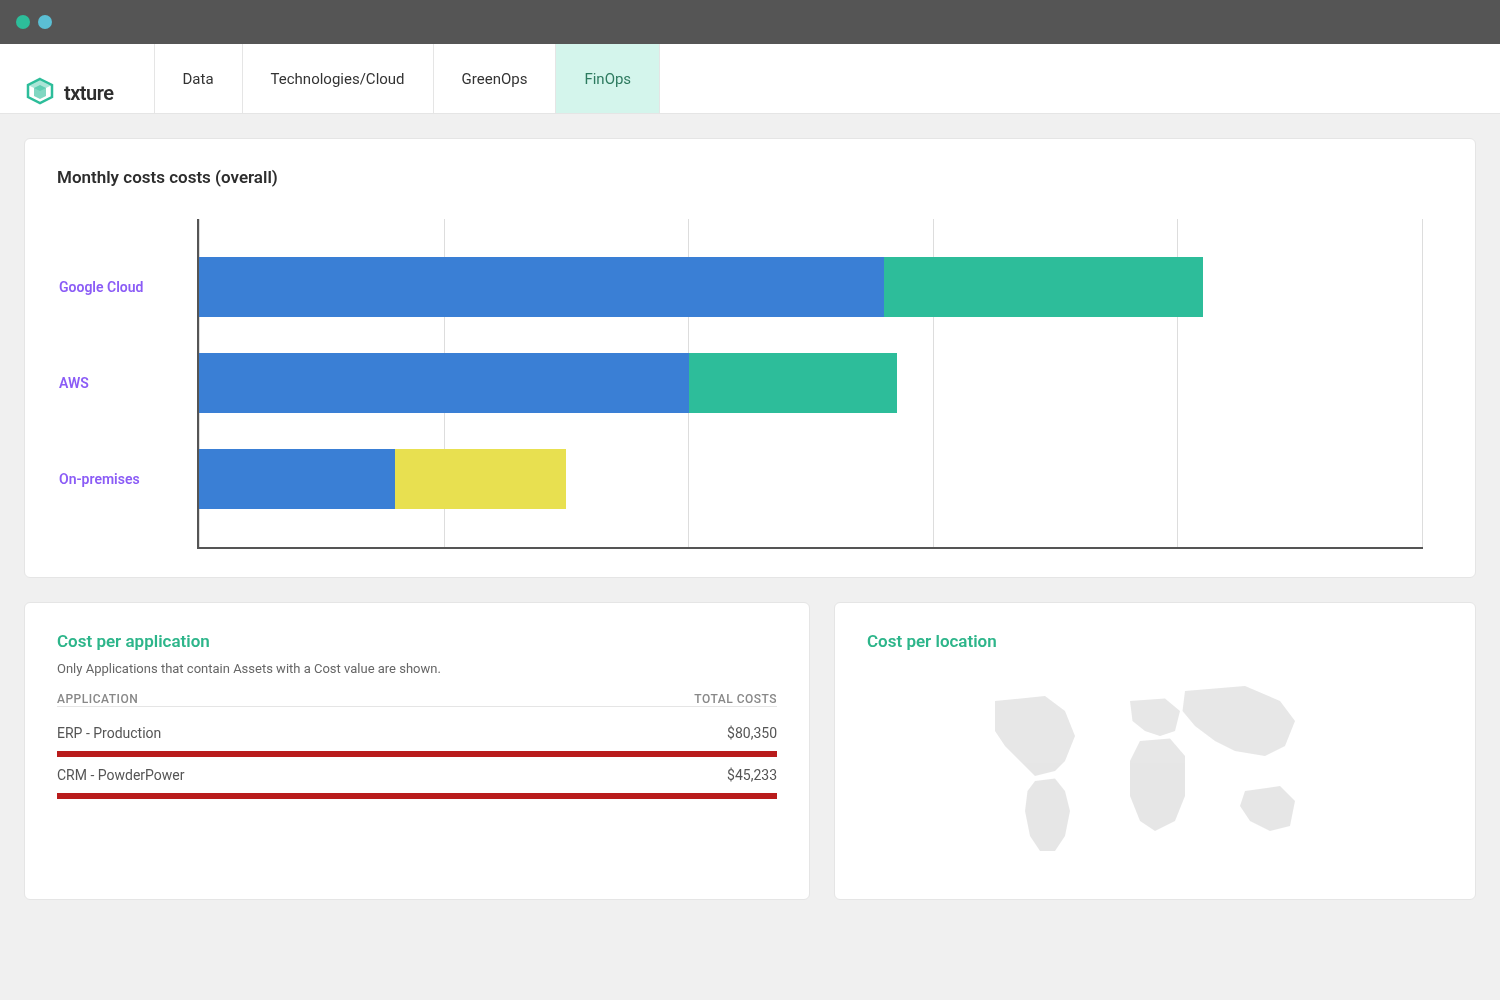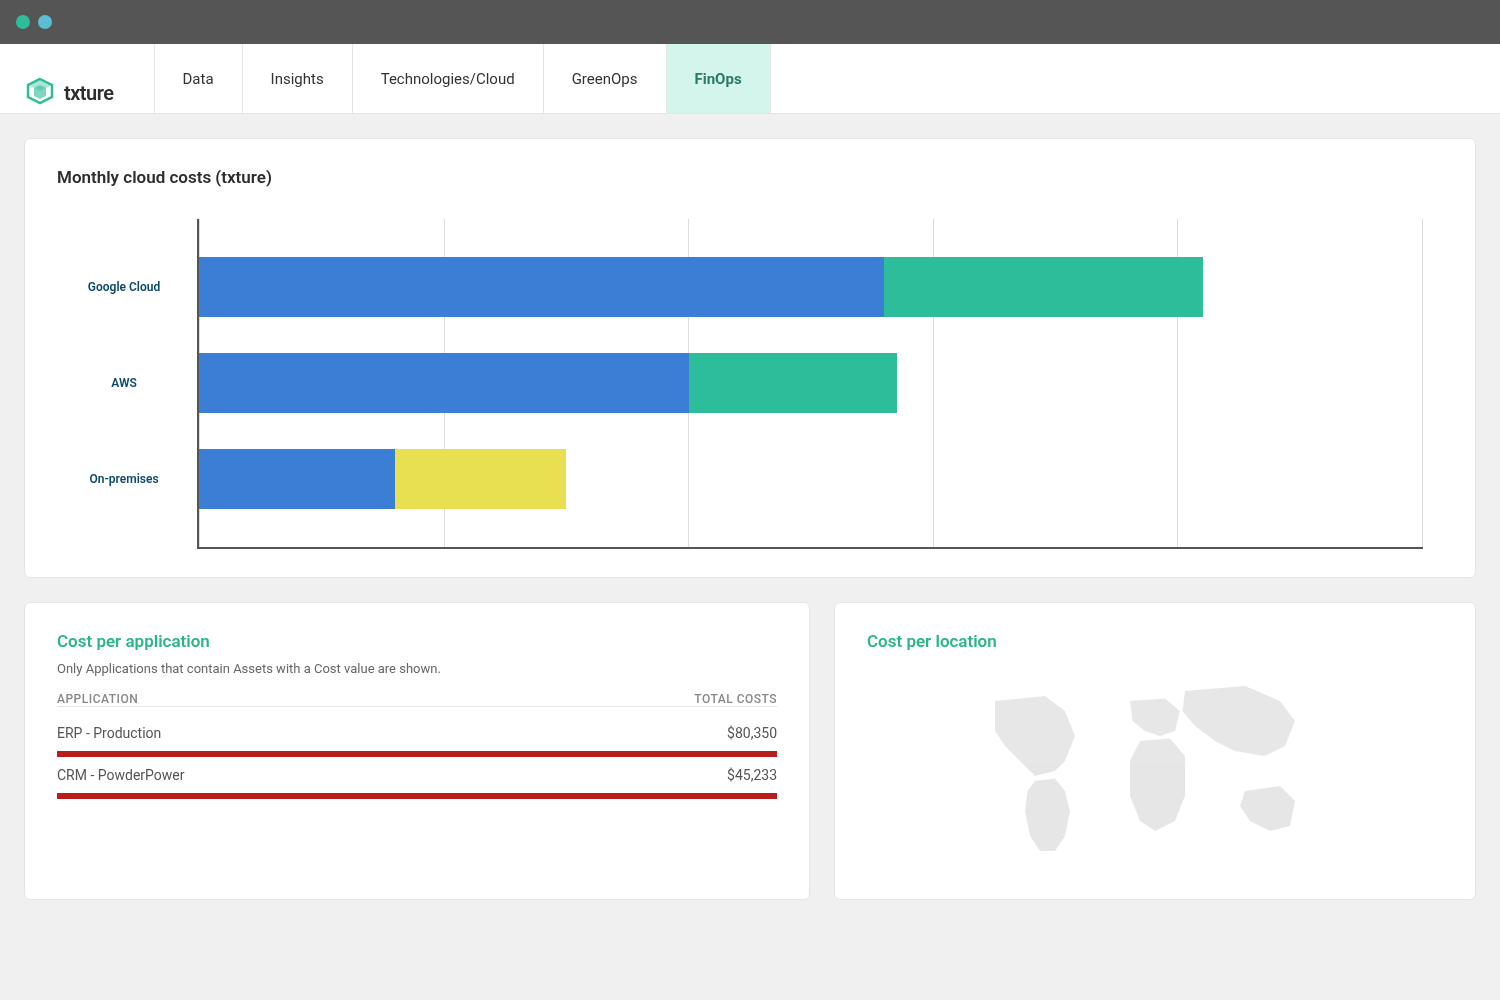--- a/index.html
+++ b/index.html
@@ -67,21 +67,21 @@
       cursor: pointer;
       border-right: 1px solid #e5e5e5;
       white-space: nowrap;
     }
     .nav-item:first-child {
       border-left: 1px solid #e5e5e5;
     }
     .nav-item.active {
       background: #d4f5ec;
       color: #2d7a5f;
-      font-weight: 700;
+      font-weight: 400;
     }
 
     
     .main {
       padding: 24px;
       display: flex;
       flex-direction: column;
       gap: 24px;
     }
 
@@ -135,24 +135,24 @@
     .bar-row {
       display: flex;
       align-items: center;
       position: relative;
       padding: 18px 0;
     }
     .bar-label {
       position: absolute;
       left: -140px;
       width: 130px;
-      text-align: center;
-      font-size: 12px;
+      text-align: left;
+      font-size: 14px;
       font-weight: 600;
-      color: #0c4a6e;
+      color: #8b5cf6;
     }
     .bar-group {
       display: flex;
       height: 60px;
       flex: 1;
     }
     .bar-segment {
       height: 100%;
       border-radius: 0;
     }
@@ -235,31 +235,30 @@
     <svg class="logo-icon" viewBox="0 0 32 32" fill="none">
       <polygon points="16,2 28,8 28,20 16,26 4,20 4,8" fill="none" stroke="#2dbd9a" stroke-width="2.5"></polygon>
       <polygon points="16,8 22,11 22,19 16,22 10,19 10,11" fill="#2dbd9a" opacity="0.6"></polygon>
       <polygon points="16,2 28,8 16,14 4,8" fill="#2dbd9a" opacity="0.4"></polygon>
     </svg>
     <span class="logo-text">txture</span>
   </div>
 
   <nav class="nav">
     <div class="nav-item">Data</div>
-    <div class="nav-item">Insights</div>
     <div class="nav-item">Technologies/Cloud</div>
     <div class="nav-item">GreenOps</div>
     <div class="nav-item active">FinOps</div>
   </nav>
 </div>
 
 <div class="main">
 
   <div class="chart-card">
-    <div class="chart-title">Monthly cloud costs (txture)</div>
+    <div class="chart-title">Monthly costs costs (overall)</div>
 
     <div class="bar-chart">
       <div class="chart-area">
         <div class="gridlines">
           <div class="gridline"></div>
           <div class="gridline"></div>
           <div class="gridline"></div>
           <div class="gridline"></div>
           <div class="gridline"></div>
           <div class="gridline"></div>

